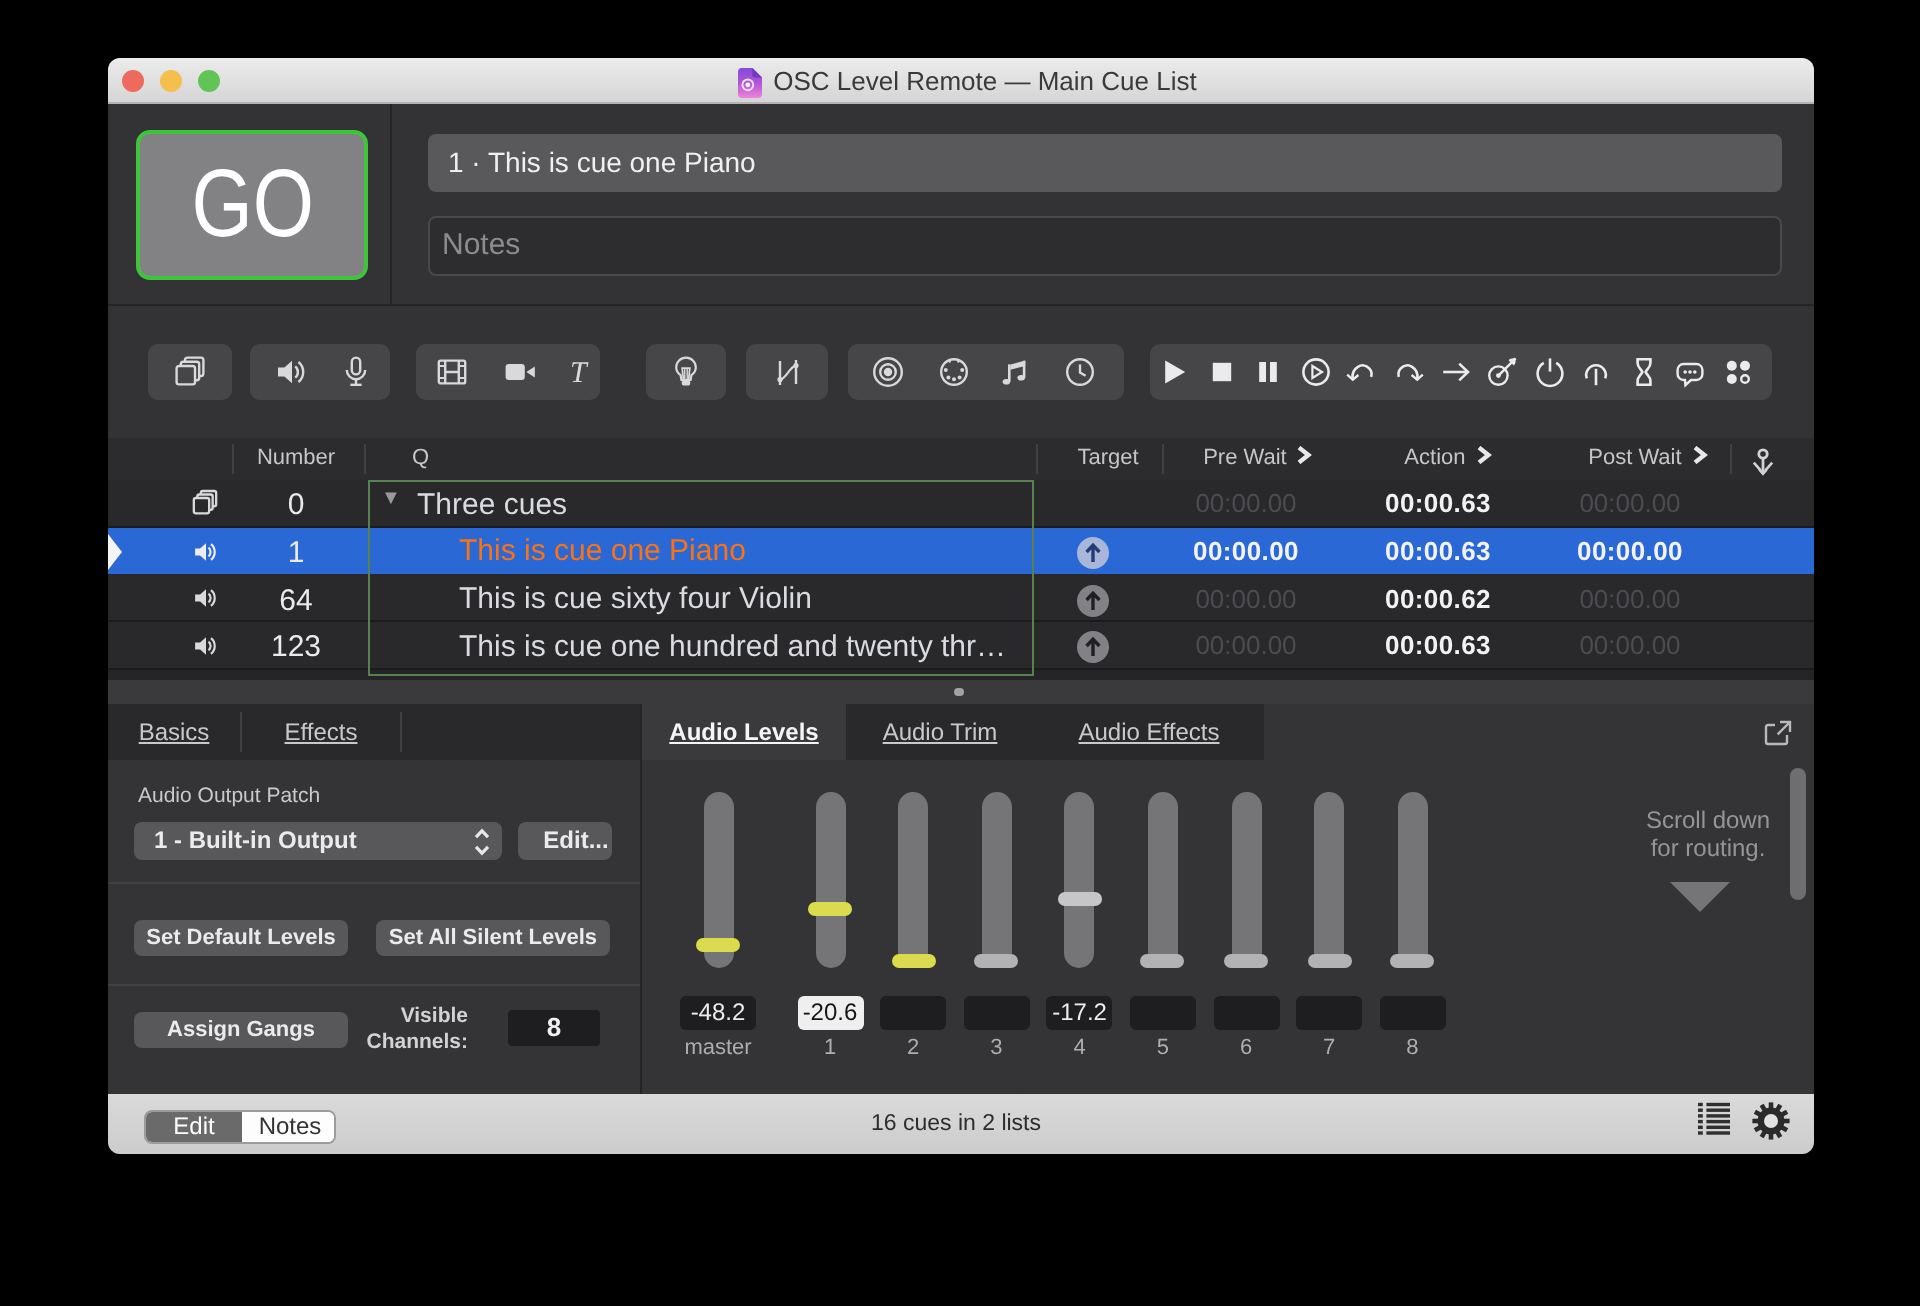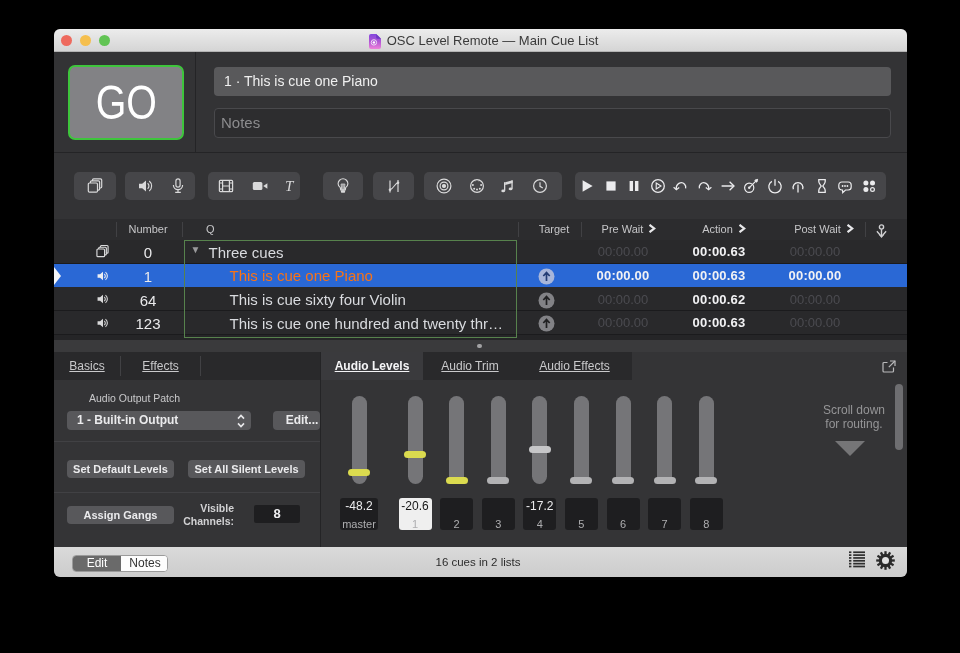--- a/index.html
+++ b/index.html
@@ -36,21 +36,21 @@
 #split{position:absolute;left:0;top:311px;width:853px;height:12px;background:#3a3a3c;}
 #tabsL{position:absolute;left:0;top:323px;width:266px;height:28px;background:#29292b;}
 #tabsR{position:absolute;left:267px;top:323px;width:586px;height:28px;background:#343436;}
 .tab{position:absolute;top:0;height:28px;line-height:28px;text-align:center;font-size:12px;color:#c9c9cb;text-decoration:underline;}
 
 #insp{position:absolute;left:0;top:351px;width:853px;height:167px;background:#343436;}
 #vdiv2{position:absolute;left:266px;top:323px;width:1px;height:195px;background:#242426;}
 .btn{position:absolute;background:#58585b;border-radius:4px;color:#ebebed;font-size:11px;font-weight:bold;text-align:center;}
 .faderTrack{position:absolute;top:366px;width:15px;height:88px;border-radius:8px;background:#757578;}
 .handle{position:absolute;width:22px;height:7px;border-radius:3.5px;}
-.vbox{position:absolute;top:117.5px;height:32px;background:#1e1e20;border-radius:3px;color:#ececee;font-size:12px;text-align:center;line-height:17px;}
+.vbox{position:absolute;top:117.5px;height:17px;background:#1e1e20;border-radius:3px;color:#ececee;font-size:12px;text-align:center;line-height:17px;}
 .flabel{position:absolute;top:138px;width:56px;text-align:center;font-size:11px;color:#aeaeb0;}
 
 #bbar{position:absolute;left:0;top:518px;width:853px;height:30px;background:linear-gradient(#dadada,#cccccc);}
 </style>
 </head>
 <body>
 <div id="win">
 <div id="tbar">
 <div class="tl" style="left:7px;background:#ee6a5e;"></div>
 <div class="tl" style="left:26px;background:#f5bf4e;"></div>
@@ -307,28 +307,28 @@
   <div class="tab" style="left:67px;width:79px;">Effects</div>
   <div class="hsep" style="left:66px;top:4px;height:20px;"></div>
   <div class="hsep" style="left:146px;top:4px;height:20px;"></div>
 </div>
 <div id="tabsR">
   <div class="tab" style="left:0;width:102px;background:#3a3a3d;color:#f5f5f7;font-weight:bold;">Audio Levels</div>
   <div class="tab" style="left:102px;width:94px;background:#29292b;">Audio Trim</div>
   <div class="tab" style="left:196px;width:115px;background:#29292b;">Audio Effects</div>
 </div>
 <div id="insp">
-  <div class="abs" style="left:15px;top:12px;font-size:10.5px;color:#c9c9cb;margin-left:20px;">Audio Output Patch</div>
+  <div class="abs" style="left:15px;top:12px;font-size:10.5px;color:#c9c9cb;">Audio Output Patch</div>
   <div class="btn" style="left:13px;top:31px;width:184px;height:19px;text-align:left;line-height:19px;padding-left:10px;font-size:12px;">1 - Built-in Output
     <svg class="abs" style="right:5px;top:2.5px;" width="10" height="14" viewBox="0 0 10 14" fill="none" stroke="#e8e8ea" stroke-width="1.6">
           <path d="M2,4.6 L5,1.4 L8,4.6"></path>
           <path d="M2,9.4 L5,12.6 L8,9.4"></path>
         </svg>
   </div>
-  <div class="btn" style="left:219px;top:31px;width:47px;height:19px;line-height:19px;font-size:12px;padding-left:11px;">Edit...</div>
+  <div class="btn" style="left:205px;top:31px;width:47px;height:19px;line-height:19px;font-size:12px;padding-left:11px;">Edit...</div>
   <div class="abs" style="left:0;top:61px;width:266px;height:1px;background:#414144;"></div>
   <div class="btn" style="left:13px;top:80px;width:107px;height:18px;line-height:18px;">Set Default Levels</div>
   <div class="btn" style="left:134px;top:80px;width:117px;height:18px;line-height:18px;">Set All Silent Levels</div>
   <div class="abs" style="left:0;top:112px;width:266px;height:1px;background:#414144;"></div>
   <div class="btn" style="left:13px;top:126px;width:107px;height:18px;line-height:18px;">Assign Gangs</div>
   <div class="abs" style="left:124px;top:122px;width:56px;font-size:10.5px;font-weight:bold;color:#d2d2d4;text-align:right;line-height:13px;">Visible<br>Channels:</div>
   <div class="abs" style="left:200px;top:125px;width:46px;height:18px;background:#1e1e20;border-radius:2px;color:#f0f0f2;font-size:13px;font-weight:bold;text-align:center;line-height:18px;">8</div>
   <div class="faderTrack" style="left:297.5px;top:15.5px;"></div>
   <div class="handle" style="left:294px;top:88.5px;background:#dbdb4f;"></div>
   <div class="vbox" style="left:286px;width:38px;">-48.2</div>

